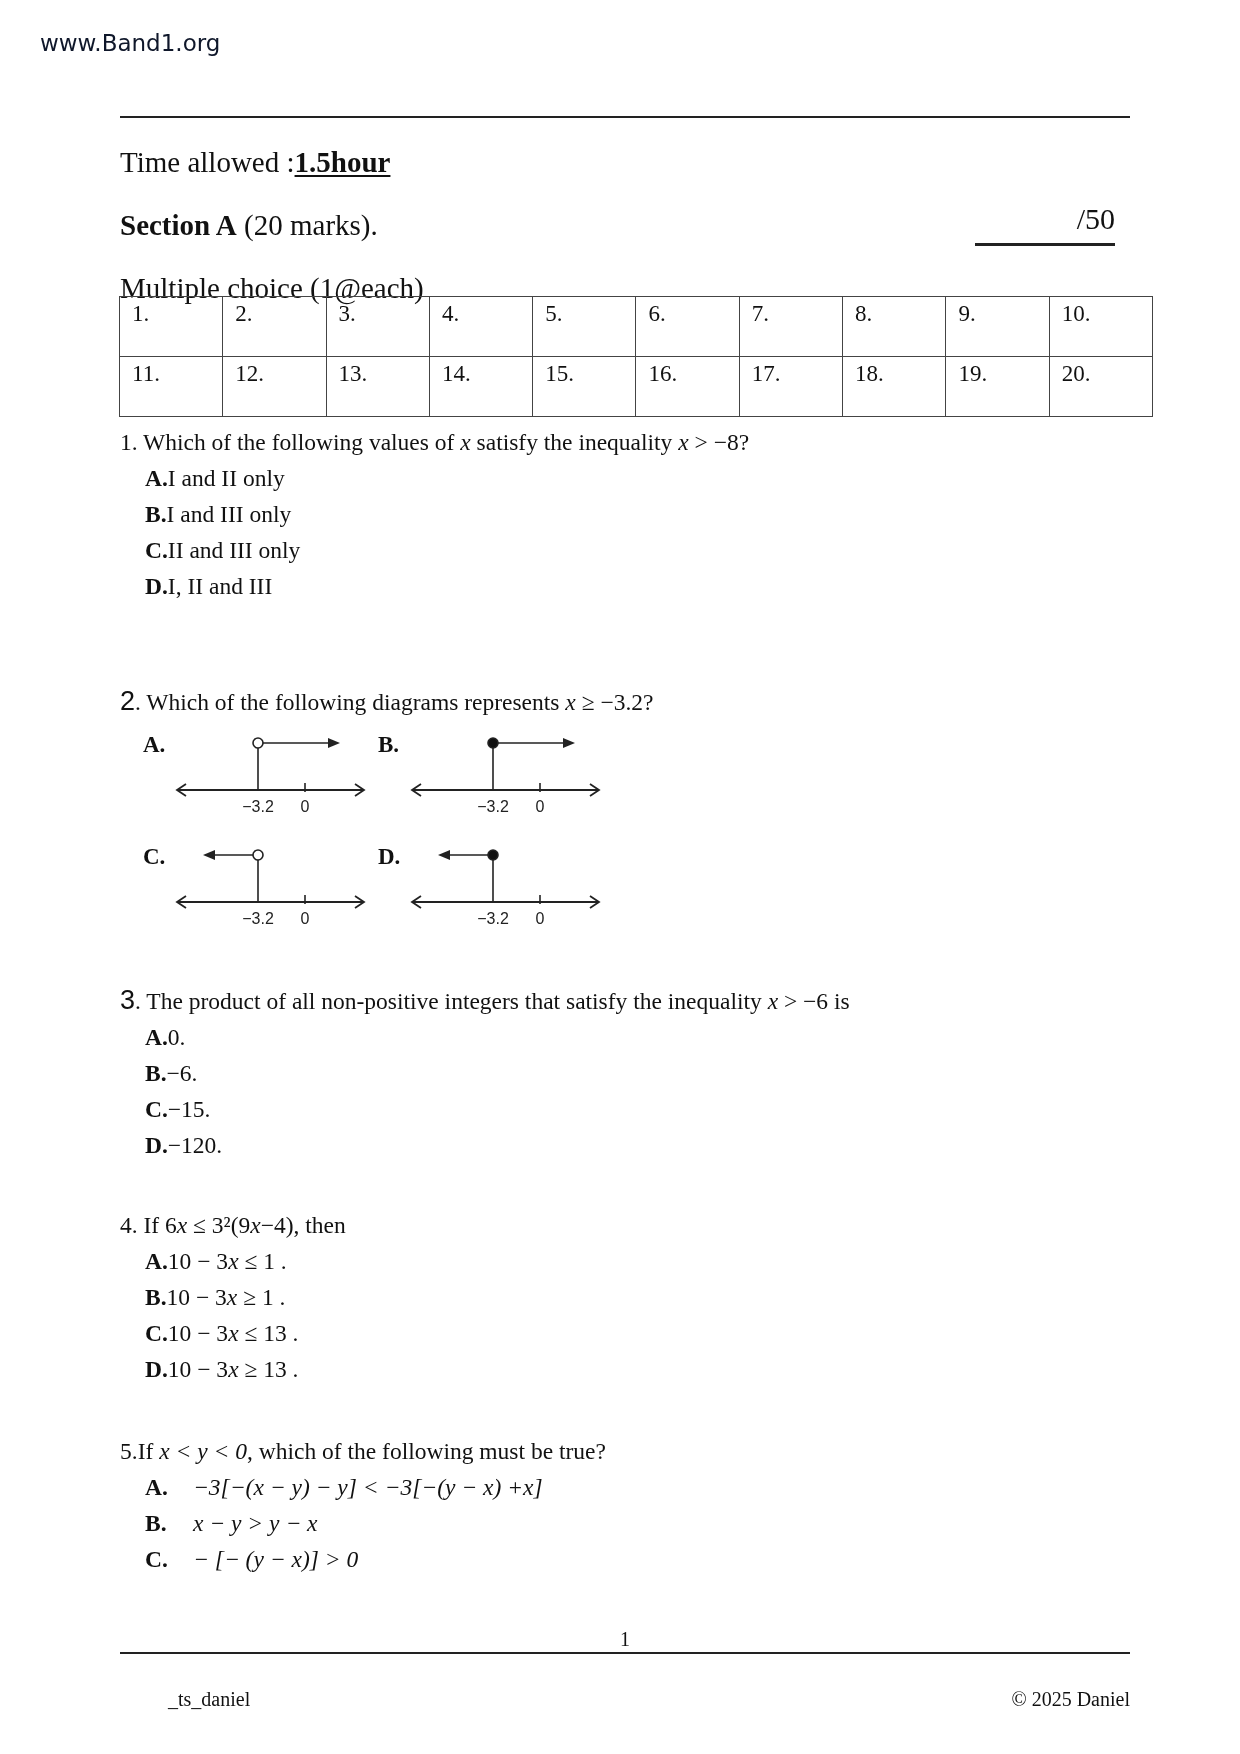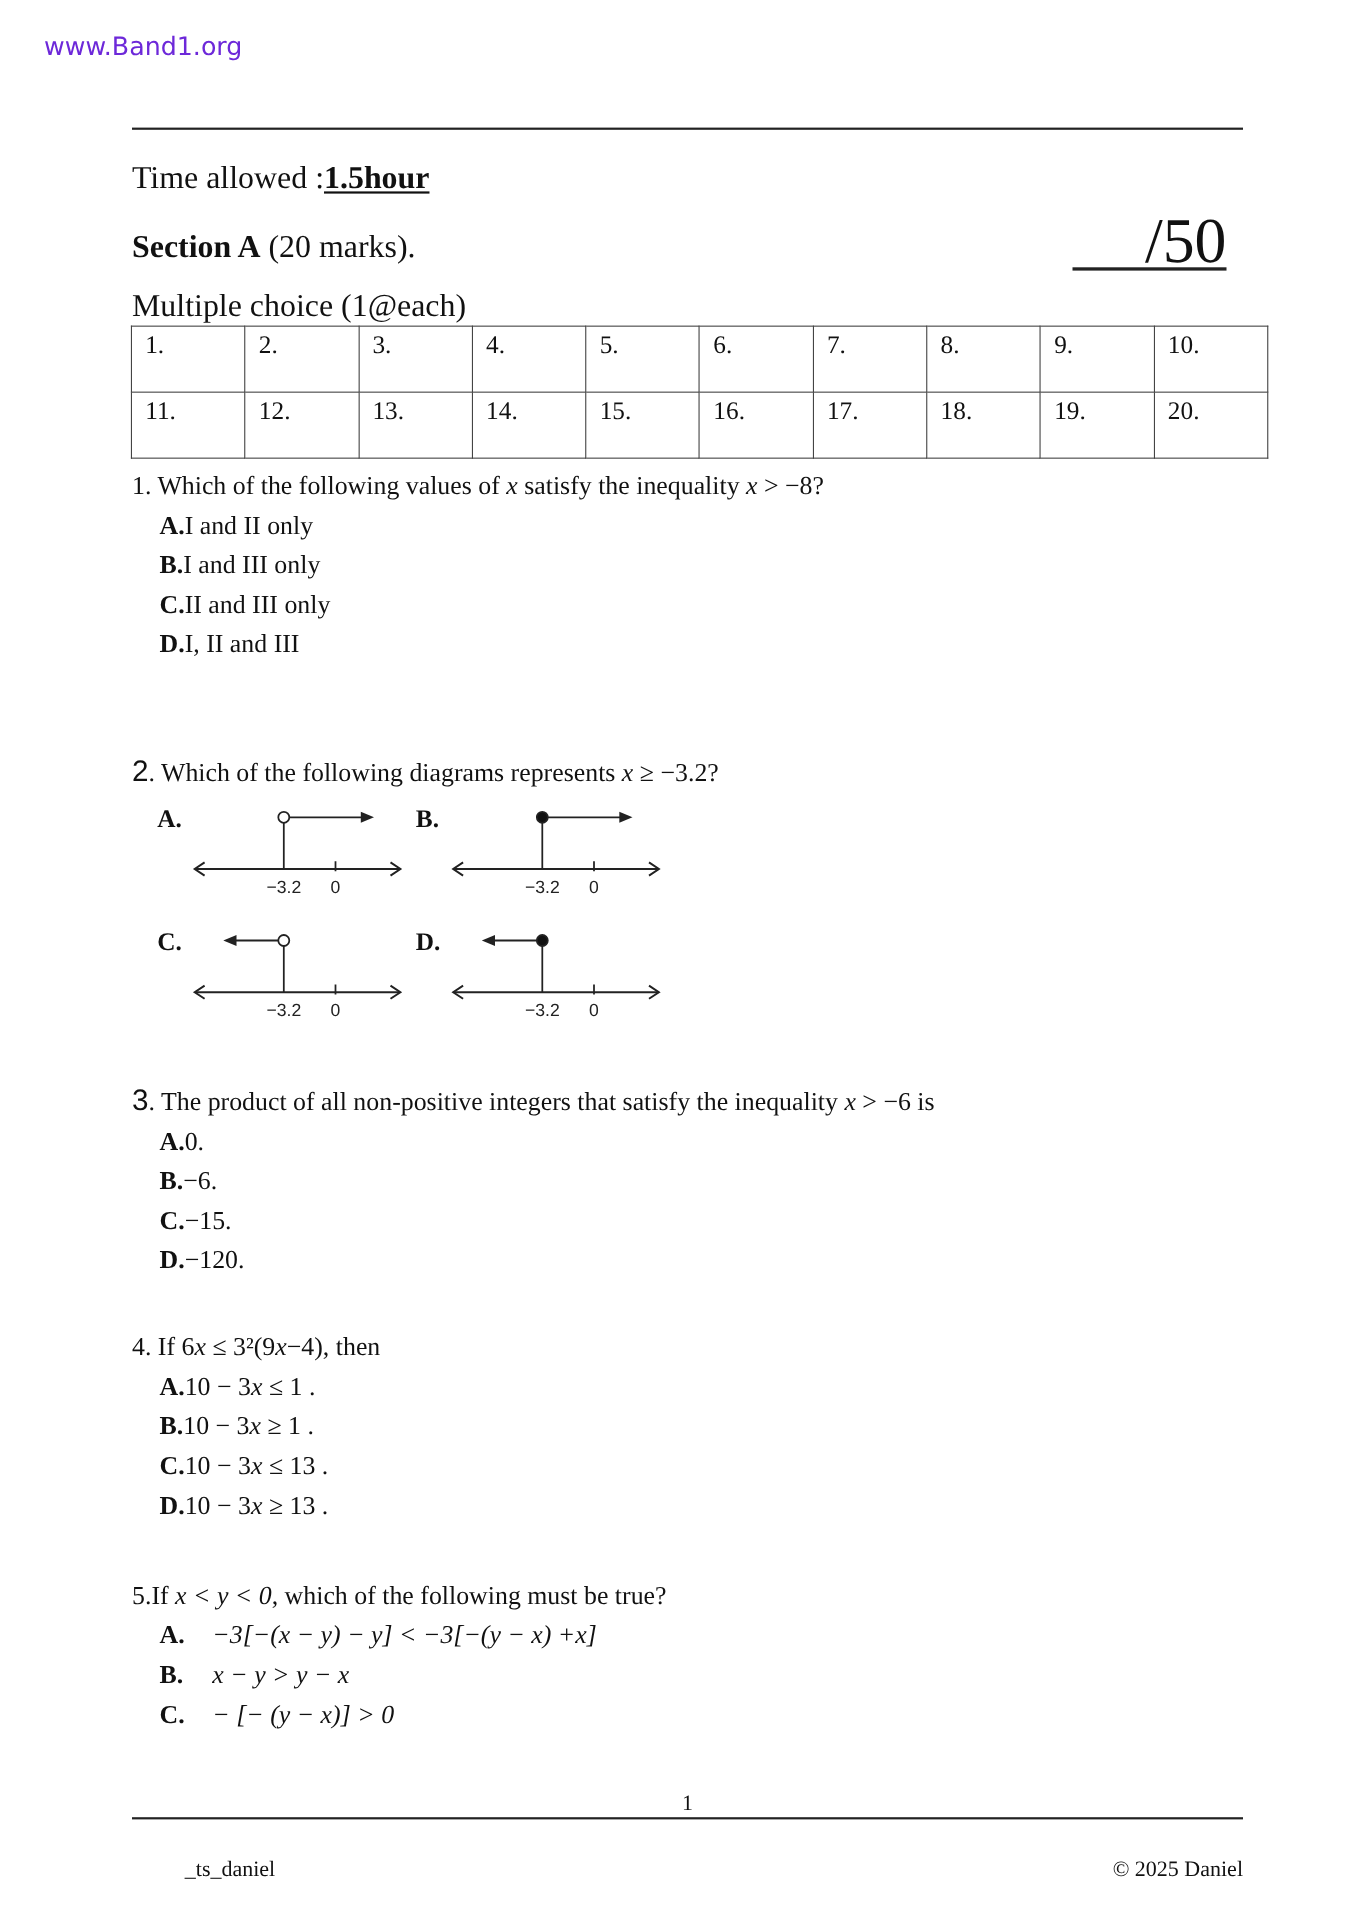--- a/index.html
+++ b/index.html
@@ -1,27 +1,27 @@
 <!DOCTYPE html>
 <html><head>
 <meta charset="utf-8">
 <style>
   html, body { margin: 0; padding: 0; background: #ffffff; }
   body { width: 1240px; height: 1754px; position: relative; overflow: hidden;
          font-family: "Liberation Serif", "DejaVu Serif", serif; color: #111; }
   .site { position: absolute; left: 40px; top: 30px; font-family: "DejaVu Sans", "Liberation Sans", sans-serif;
-          font-size: 23px; color: #6d28d9; }
+          font-size: 23px; color: #0f172a; }
   .rule { position: absolute; left: 120px; width: 1010px; height: 0; border-top: 2px solid #222; }
   .abs { position: absolute; text-align: center; }
   .time { left: 120px; top: 146px; font-size: 29px; }
   .time b { text-decoration: underline; text-decoration-thickness: 2px; text-underline-offset: 3px; }
   .section { left: 120px; top: 209px; font-size: 29px; }
-  .score { left: 975px; top: 195px; font-size: 58px; width: 140px; text-align: right;
+  .score { left: 975px; top: 195px; font-size: 30px; width: 140px; text-align: right;
            border-bottom: 3px solid #222; line-height: 48px; padding-right: 0; }
-  .mc { left: 120px; top: 262px; font-size: 29px; }
+  .mc { left: 120px; top: 272px; font-size: 29px; }
   table.answers { position: absolute; left: 119px; top: 296px; border-collapse: collapse; width: 1034px; }
   table.answers td { border: 1.5px solid #444; width: 103px; height: 60px; vertical-align: top;
                      padding: 4px 0 0 12px; font-size: 23px; box-sizing: border-box; }
   .q { position: absolute; left: 120px; font-size: 23.5px; line-height: 36px; }
   .q .stem { display: block; }
   .q .num-big { font-size: 27px; font-family: "Liberation Sans", sans-serif; }
   .opt { display: block; padding-left: 25px; }
   .opt b { font-weight: bold; }
   .roman span { display: inline-block; }
   i { font-style: italic; }

